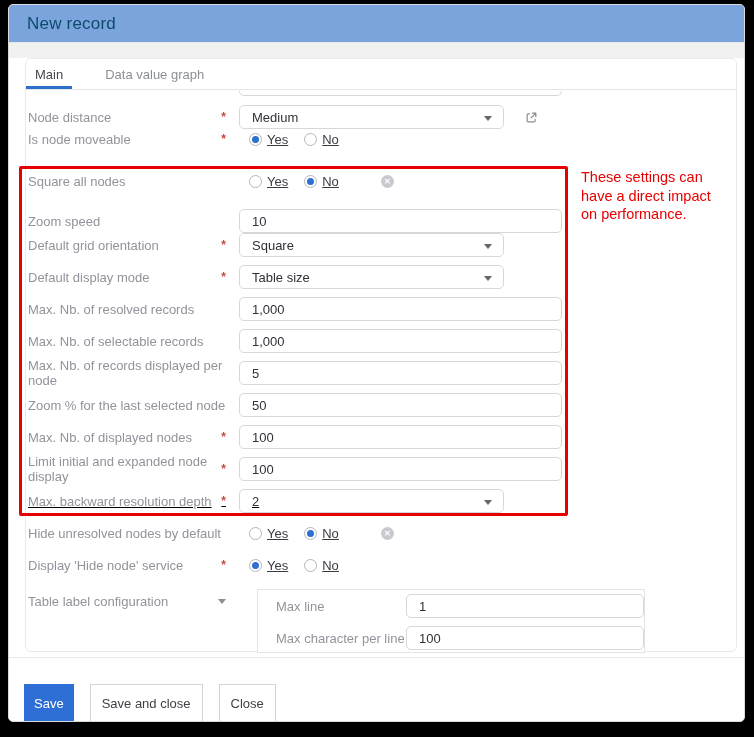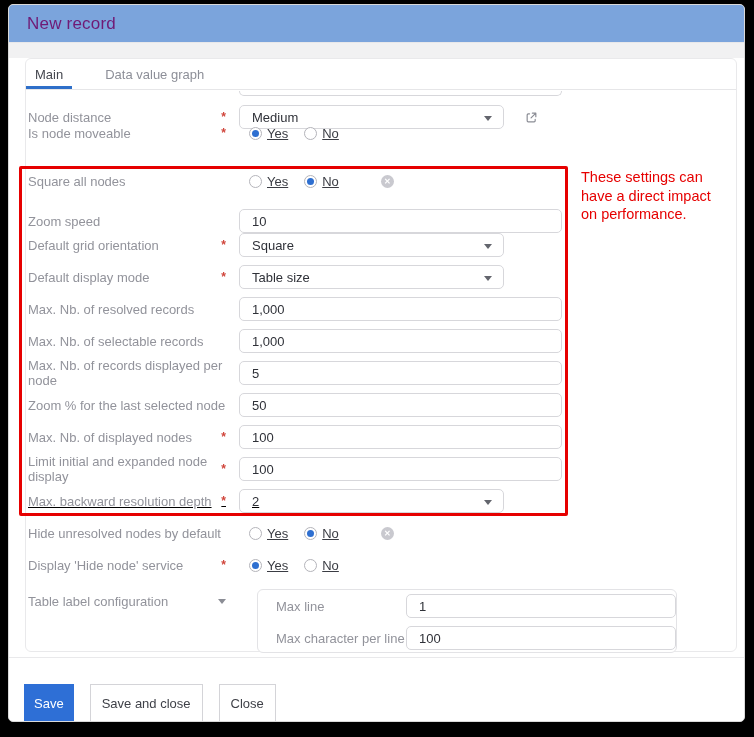--- a/index.html
+++ b/index.html
@@ -9,21 +9,21 @@
     font-family:"Liberation Sans", sans-serif;
     position:relative;
     overflow:hidden;
     -webkit-font-smoothing:antialiased;
   }
   .dialog {
     position:absolute; left:8px; top:4px; width:737px; height:718px;
     background:#fff; border:1px solid #d9d9d9; border-radius:5px; overflow:hidden;
   }
   .titlebar {
-    height:37px; background:#7ba4dc; color:#701a75;
+    height:37px; background:#7ba4dc; color:#0c4a6e;
     display:flex; align-items:center; padding-left:18px;
     font-size:17px; letter-spacing:.2px;
   }
   .strip { height:16px; background:#f1f1f2; border-top:1px solid #e8e8ea; }
   .card {
     position:absolute; left:16px; top:53px; width:712px; height:594px;
     background:#fff; border:1px solid #e9e9eb; border-radius:6px;
   }
   .tabbar {
     height:31px; border-bottom:1px solid #e6e6e8;
@@ -78,22 +78,22 @@
     font-size:8px; line-height:13px; text-align:center; margin-left:26px; cursor:pointer;
     font-weight:bold;
   }
   .ext-link { margin-left:21px; cursor:pointer; display:flex; align-items:center; }
   .grp-chev {
     width:0; height:0; border-left:4px solid transparent; border-right:4px solid transparent;
     border-top:5px solid #8b8d95; cursor:pointer;
   }
   .group-row { position:absolute; left:2px; display:flex; align-items:flex-start; }
   .group-panel {
-    position:absolute; left:229px; top:0; width:420px; height:64px;
-    border:1px solid #e3e3e6; border-radius:6px; background:#fff; padding-top:4px;
+    position:absolute; left:229px; top:0; width:388px; height:64px;
+    border:1px solid #e3e3e6; border-radius:0; background:#fff; padding-top:4px;
   }
   .gprow { display:flex; align-items:center; height:24px; margin-bottom:8px; }
   .gplabel { width:148px; padding-left:18px; font-size:13px; color:#92939b; flex:none; }
   .footer-sep { position:absolute; left:0; right:0; top:652px; border-top:1px solid #e9e9eb; }
   .footer { position:absolute; left:15px; top:679px; height:22px; display:flex; gap:16px; }
   .btn {
     height:39px; border-radius:0; font-size:13px; display:flex; align-items:center;
     cursor:pointer; font-family:"Liberation Sans", sans-serif;
   }
   .btn-primary { background:#2e6fd6; color:#fff; border:1px solid #2e6fd6; padding:0 9px; }
@@ -137,21 +137,21 @@
             <span>Medium</span>
             <span class="chev"></span>
           </div>
           <span class="ext-link">
             <svg width="13" height="13" viewBox="0 0 12 12" fill="none" stroke="#8b8d95" stroke-width="1.1" stroke-linecap="round" stroke-linejoin="round">
               <path d="M4.2 2.6 H3 a1 1 0 0 0 -1 1 V9 a1 1 0 0 0 1 1 H8.4 a1 1 0 0 0 1 -1 V7.8"></path>
               <path d="M6.8 2 H10 V5.2 M10 2 L5.6 6.4"></path>
             </svg>
           </span>
         </div>
-        <div class="row" style="top: 30px; text-align: center;">
+        <div class="row" style="top: 36px; text-align: center;">
           <div class="labelcol">
             <span class="flabel">Is node moveable</span>
             <span class="ast">*</span>
           </div>
           <div class="radios">
             <span class="radio-opt">
               <span class="rcircle sel-on"></span>
               <span class="rlabel">Yes</span>
             </span>
             <span class="radio-opt">

